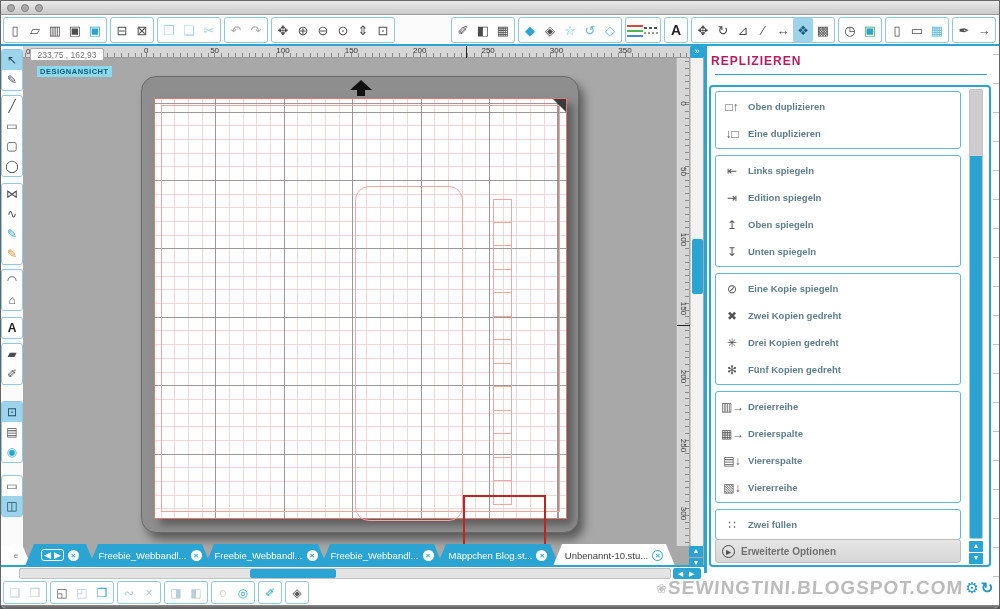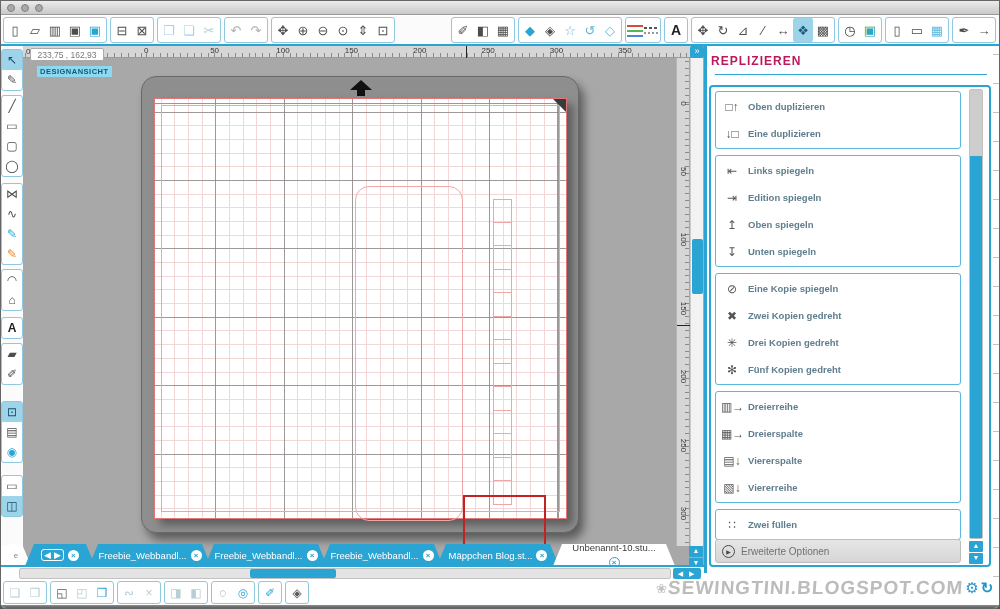--- a/index.html
+++ b/index.html
@@ -95,21 +95,21 @@
     background:repeating-linear-gradient(0deg,transparent 0 22.5px,#efa6a6 22.5px 23.5px);}
   .shape-selected{position:absolute;left:308px;top:396px;width:83px;height:67px;border:2px solid #c32222;}
   
   .tabbar{position:absolute;left:0;top:543px;width:703px;height:22px;display:flex;align-items:flex-end;}
   .tabline{position:absolute;left:0;top:564px;width:703px;height:2px;background:#2aa4d3;}
   .tab{height:22px;margin-right:-6px;position:relative;display:flex;align-items:center;justify-content:center;
     clip-path:polygon(9px 0,calc(100% - 9px) 0,100% 100%,0 100%);background:#2aa4d3;color:#fff;
     font-size:9.5px;width:122px;gap:4px;}
   .tab .xdisc{width:11px;height:11px;border-radius:50%;background:#fff;color:#2aa4d3;
     font-size:8px;line-height:11px;text-align:center;font-weight:bold;}
-  .tab.active{background:#fff;color:#3c3c3c;flex-direction:column;}
+  .tab.active{background:#fff;color:#3c3c3c;}
   .tab.active .xdisc{background:#fff;border:1px solid #2aa4d3;line-height:9px;}
   .tab-partial{width:30px;background:#fff;color:#888;font-size:8px;}
   .tab-nav{width:70px;}
   .navbox{display:flex;border:1.5px solid #fff;border-radius:3px;padding:0 2px;gap:3px;font-size:9px;color:#fff;}
   
   .hscrollrow{position:absolute;left:0;top:566px;width:703px;height:13px;background:#fff;}
   .hstrack{position:absolute;left:18px;top:1px;width:652px;height:11px;background:#e4e4e4;border:1px solid #c2c2c2;border-radius:2px;}
   .hsthumb{position:absolute;left:230px;top:0px;width:86px;height:9px;background:#2aa4d3;border-radius:2px;}
   .hsarrows{position:absolute;left:672px;top:1px;width:28px;height:11px;background:#2aa4d3;border-radius:2px;
     color:#fff;font-size:7px;text-align:center;line-height:11px;letter-spacing:2px;}
@@ -129,21 +129,21 @@
   .panel{position:absolute;left:706px;top:45px;width:286px;height:534px;background:#fff;}
   .panel-title{position:absolute;left:4px;top:8px;font-size:12px;font-weight:bold;color:#be185d;letter-spacing:1px;}
   .panel-underline{position:absolute;left:8px;top:28px;width:272px;height:1px;background:#2aa4d3;}
   .panel-box{position:absolute;left:2px;top:39px;width:282px;height:482px;border:2px solid #2aa4d3;border-radius:4px;background:#fff;}
   .pgroups{position:absolute;left:4px;top:4px;width:246px;display:flex;flex-direction:column;gap:6px;}
   .pgroup{border:1px solid #5bb8dc;border-radius:3px;padding:1px 0;}
   .p-item{height:27px;display:flex;align-items:center;padding-left:5px;gap:5px;}
   .p-icon{width:22px;text-align:center;font-size:12px;color:#555;}
   .p-label{font-size:9.5px;font-weight:bold;color:#5f7e8d;}
   .adv-bar{position:absolute;left:4px;top:452px;width:246px;height:24px;background:linear-gradient(#e6e6e6,#d6d6d6);
-    border:1px solid #bdbdbd;border-radius:3px;display:flex;align-items:center;gap:6px;padding-left:6px;}
+    border:1px solid #bdbdbd;border-radius:3px;display:flex;align-items:center;gap:6px;padding-left:6px;font-weight:bold;}
   .adv-play{width:13px;height:13px;border:1.5px solid #4a4a4a;border-radius:50%;
     display:flex;align-items:center;justify-content:center;font-size:6px;color:#4a4a4a;}
   .adv-label{font-size:10px;color:#707070;}
   .pscroll{position:absolute;right:6px;top:2px;width:14px;height:450px;background:#dcdcdc;border:1px solid #c2c2c2;border-radius:2px;}
   .pscroll-top{position:absolute;left:0;top:0;width:12px;height:66px;background:#cdcdcd;}
   .pscroll-thumb{position:absolute;left:0;top:66px;width:12px;height:382px;background:#2aa4d3;}
   .pscroll-arrows{position:absolute;right:6px;top:454px;width:14px;height:23px;display:flex;flex-direction:column;gap:1px;}
   .pscroll-arrows div{flex:1;background:#2aa4d3;color:#fff;font-size:7px;text-align:center;line-height:10px;border-radius:1px;}
   .edgestrip{position:absolute;left:992px;top:45px;width:8px;height:559px;
     background:linear-gradient(90deg,#d6d6d6,#f2f2f2);

